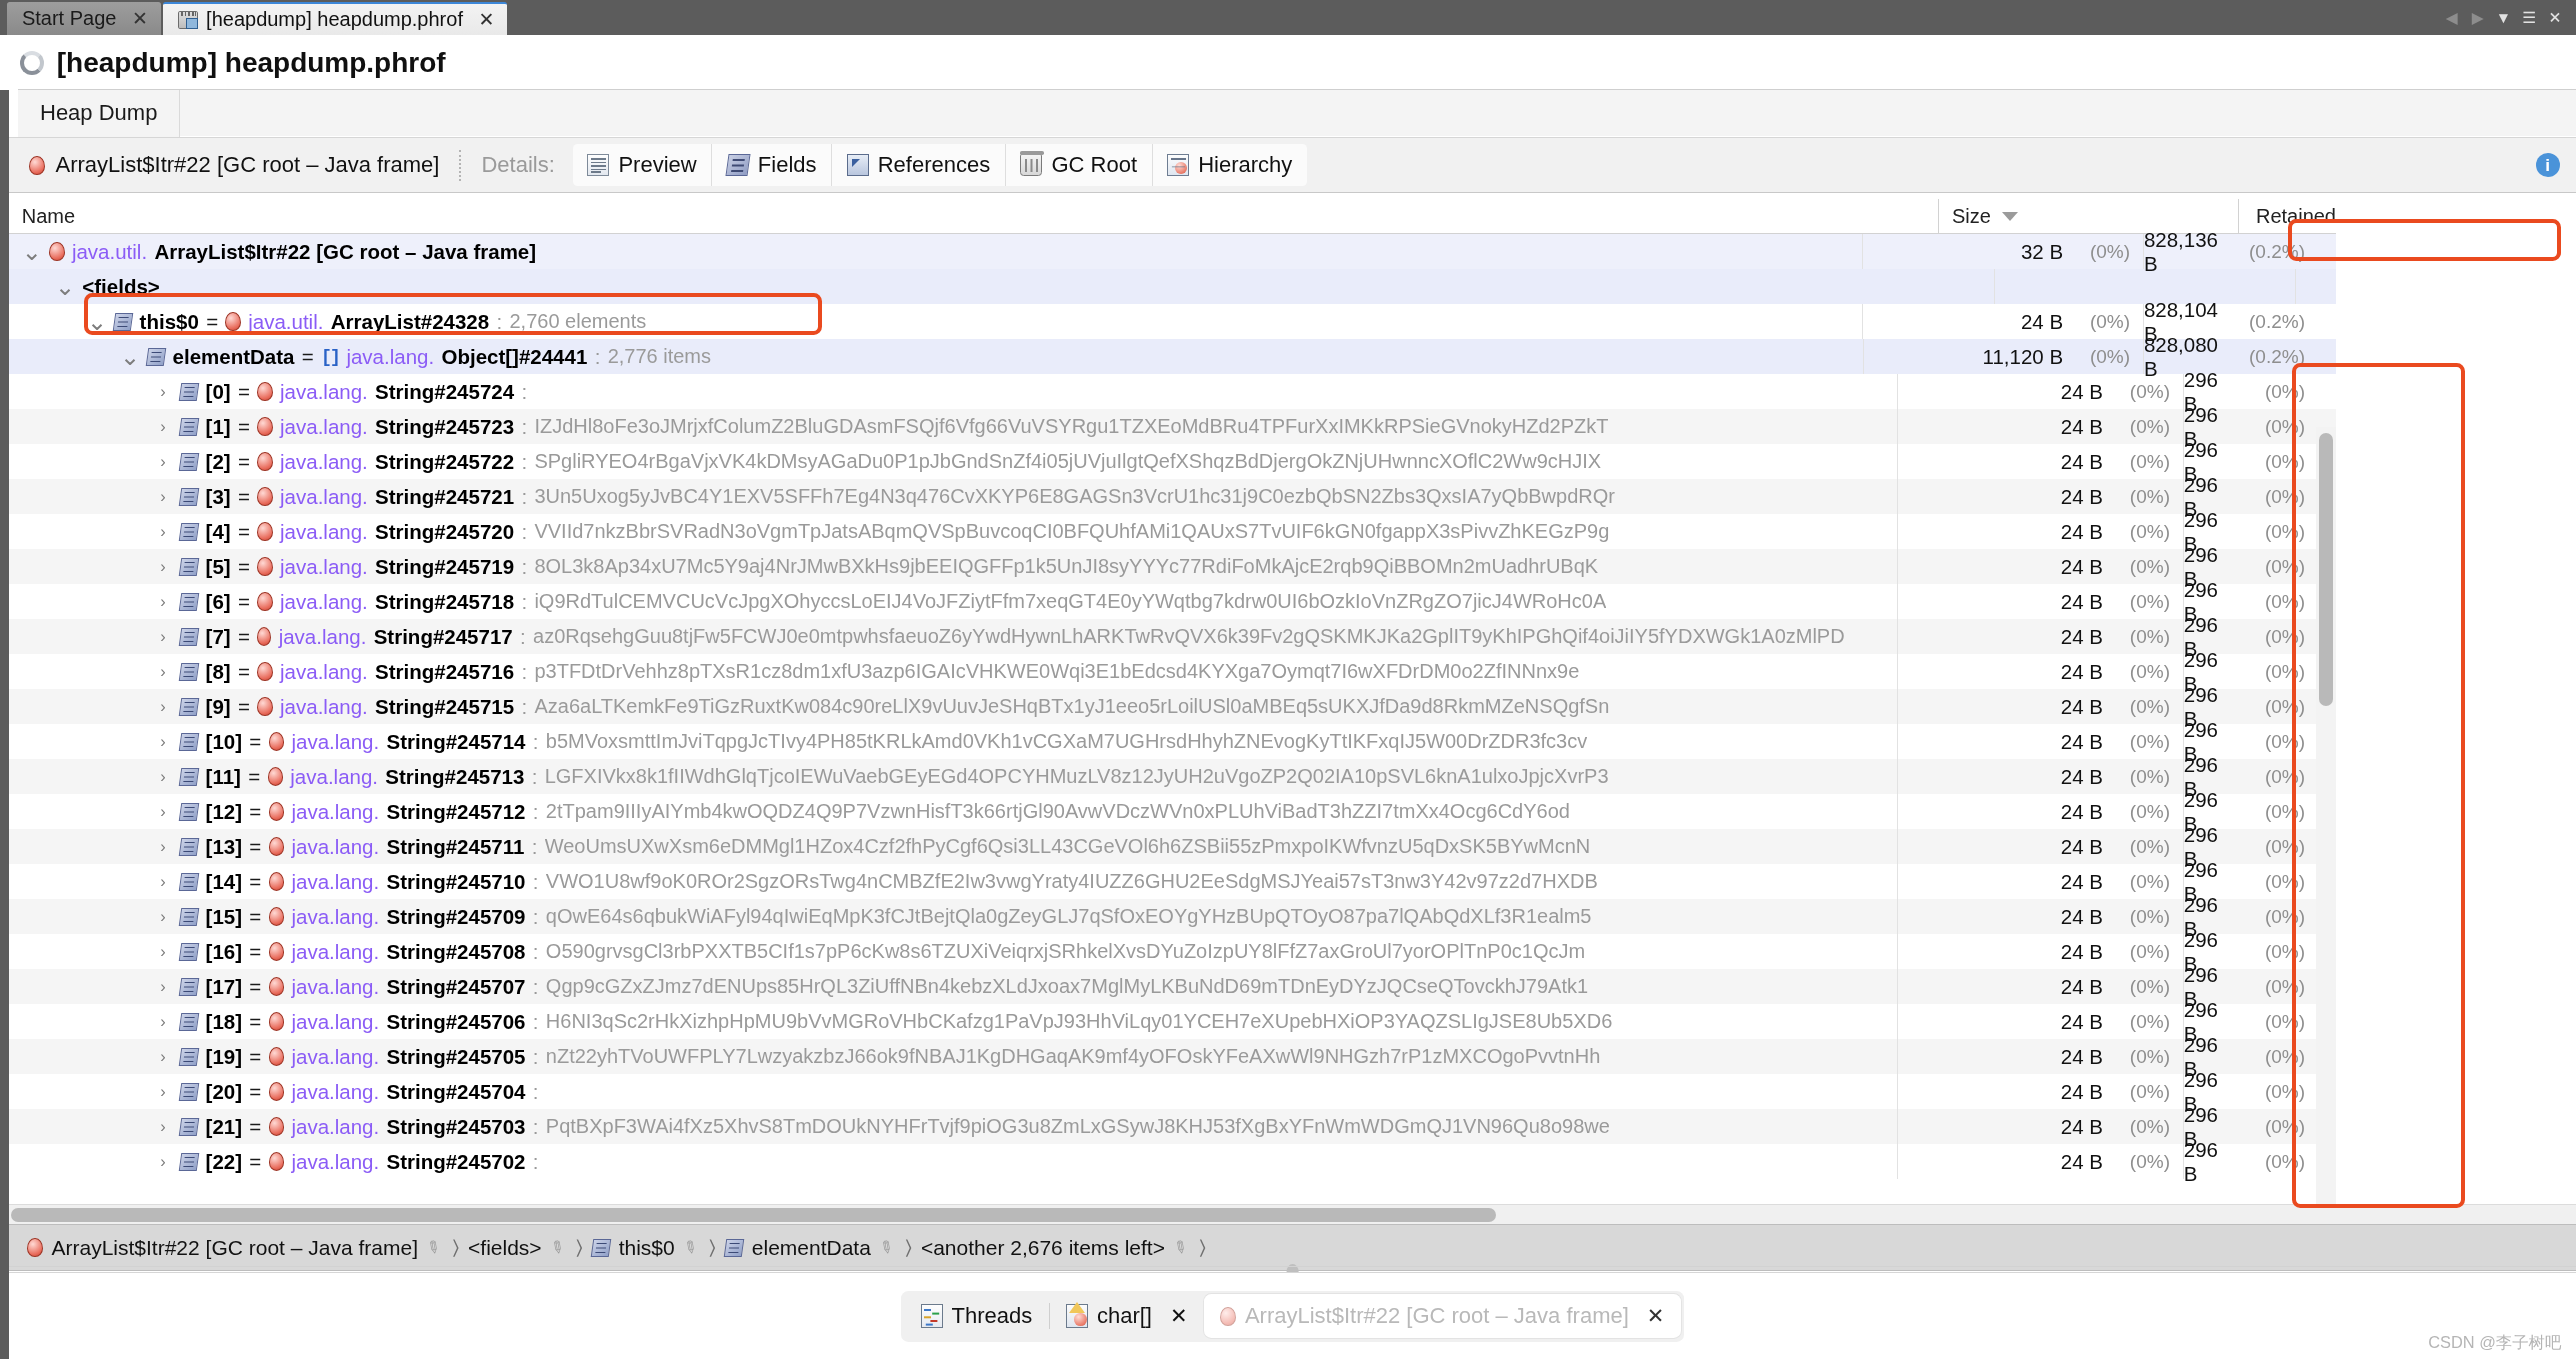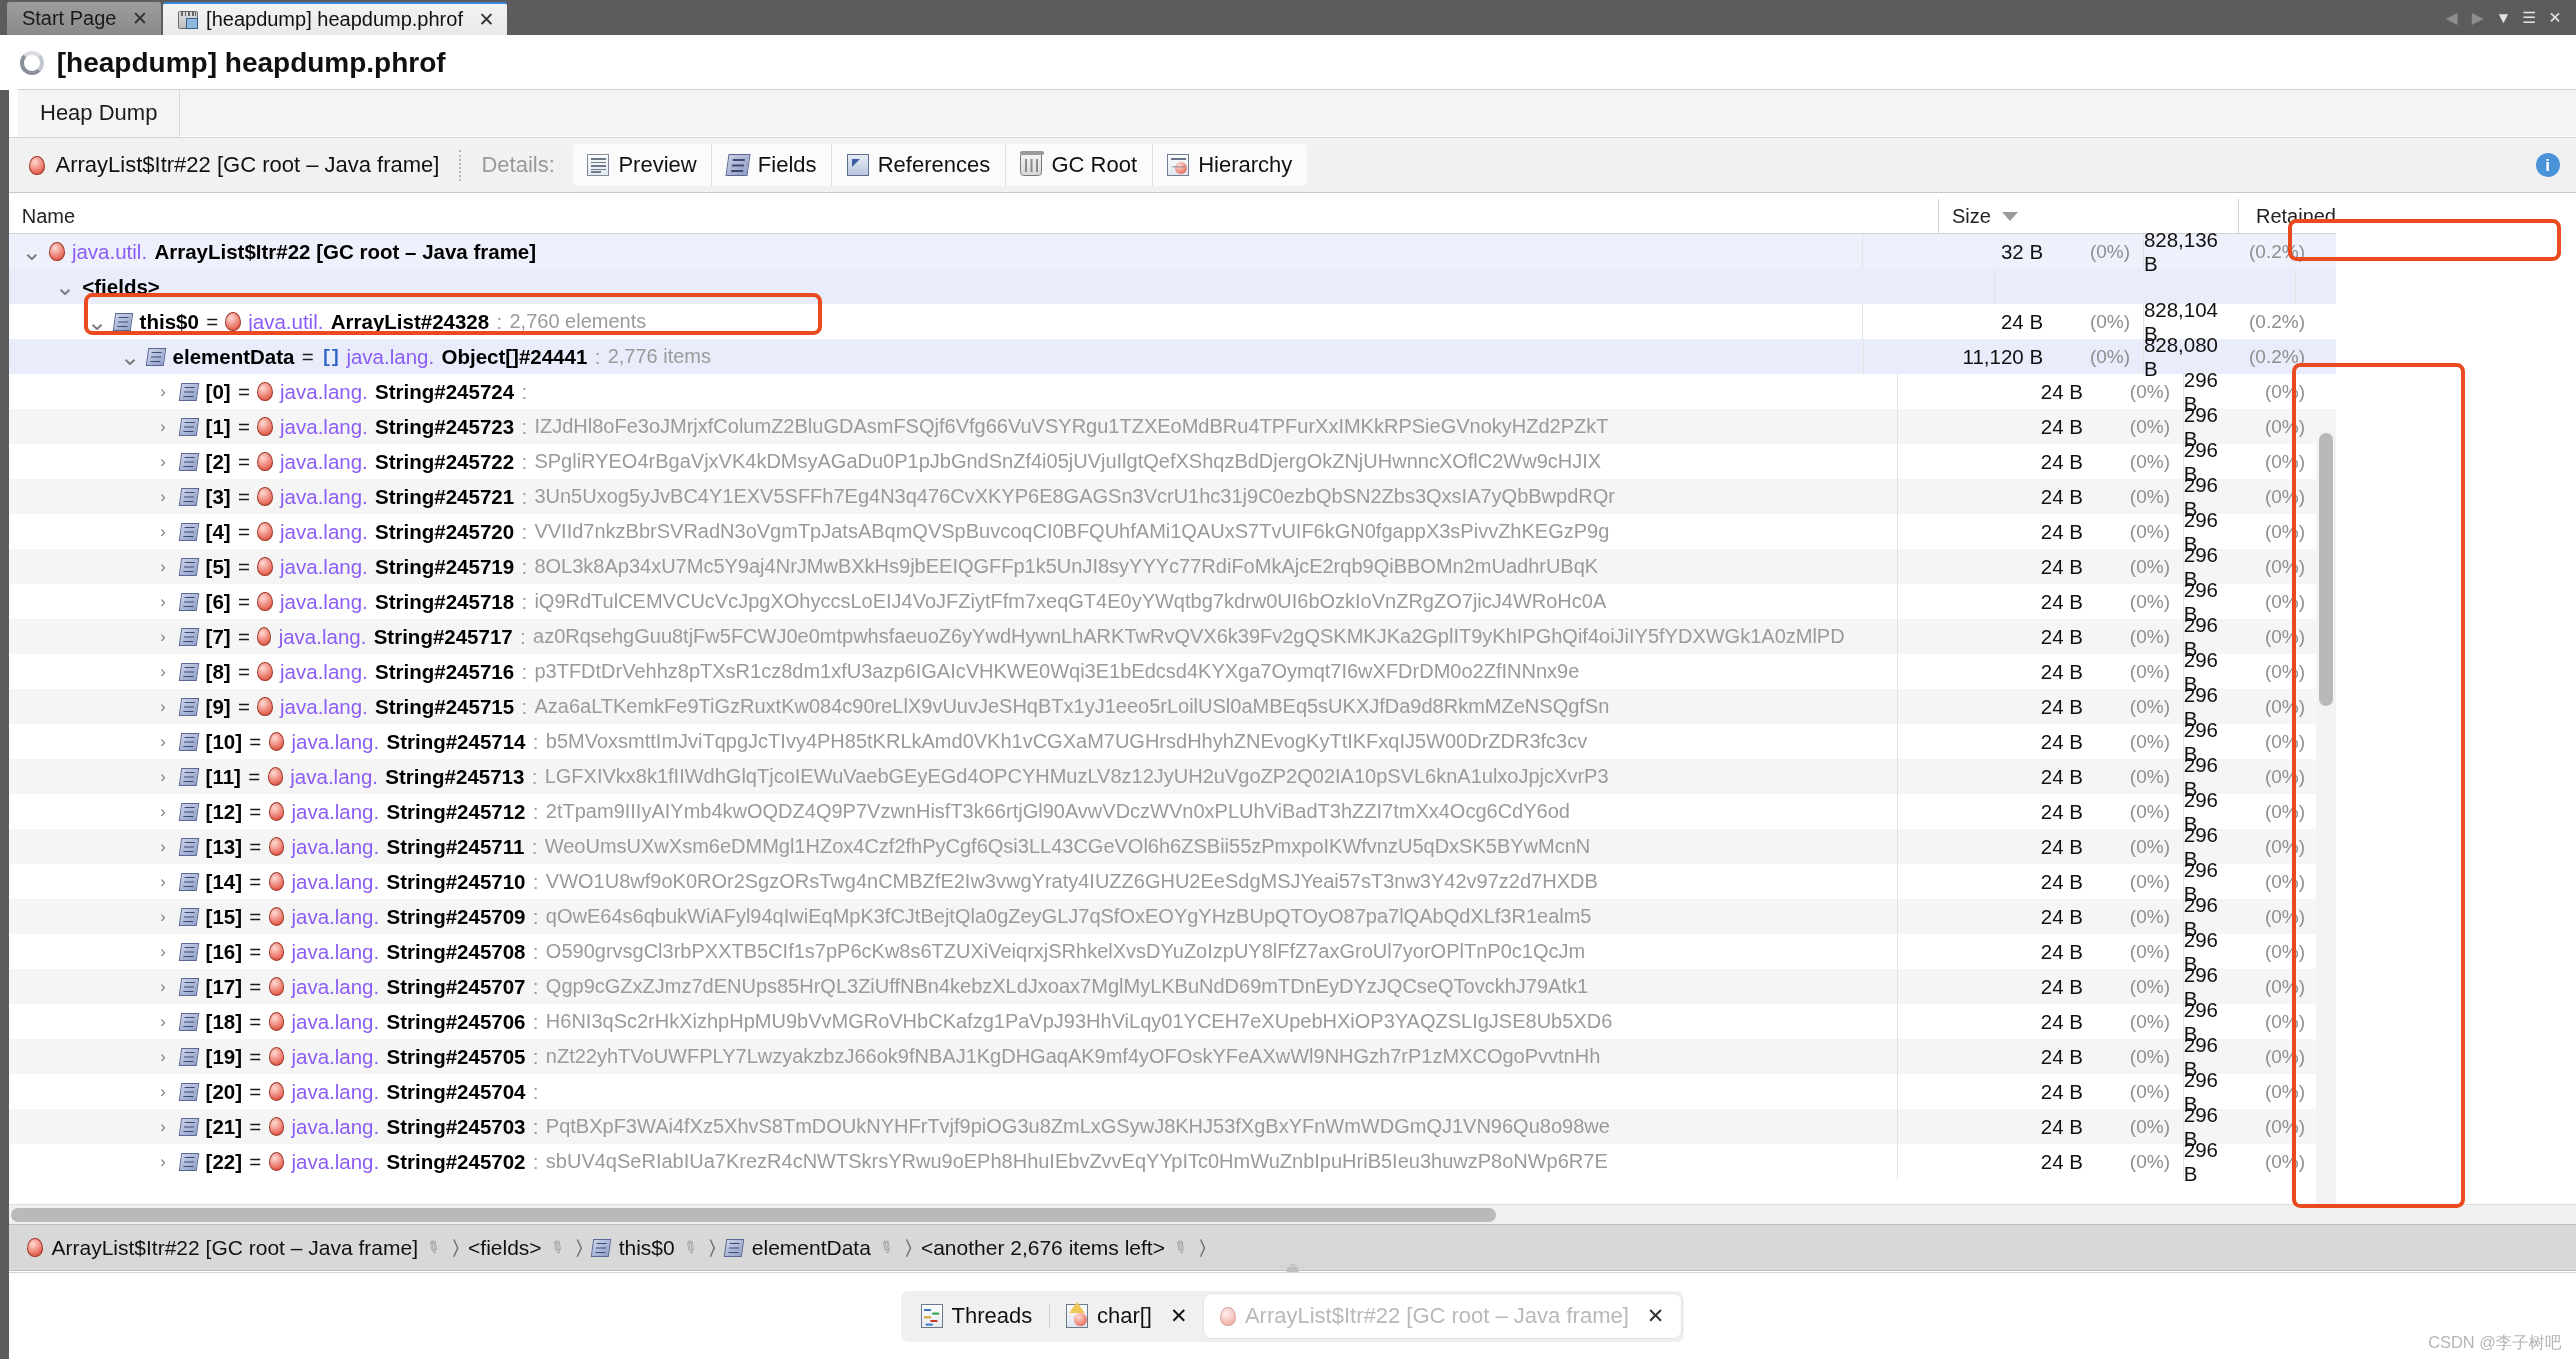--- a/index.html
+++ b/index.html
@@ -223,21 +223,21 @@
   .row.alt { background: #f5f5f5; }
   .row.sel  { background: #eef0fb; }
   .row.sel2 { background: #e9ecfa; }
 
   .c-name {
     width: 1937px; display: flex; align-items: center; gap: 7.3px;
     overflow: hidden; white-space: nowrap; padding-right: 5.5px;
   }
   .c-size {
     width: 301px; display: flex; align-items: center; justify-content: flex-end;
-    gap: 20px; padding-right: 12.8px; border-left: 0.9px solid #e2e2e2; height: 35px; margin-left: 48px;
+    padding-right: 12.8px; border-left: 0.9px solid #e2e2e2; height: 35px; margin-left: 48px;
   }
   .c-ret {
     flex: 1; display: flex; align-items: center; justify-content: flex-end;
     gap: 20px; padding-right: 31px; border-left: 0.9px solid #e2e2e2; height: 35px;
   }
   .pct { color: #8e8e8e; font-size: 19px; min-width: 67px; text-align: right;}
   .val { color: #111; font-size: 20.5px; }
 
   .twisty {
     width: 20px; text-align: center; color: #7d7d7d; font-size: 16.4px; flex: none; cursor: pointer;
@@ -968,21 +968,20 @@
       <div class="row">
         <div class="c-name" style="padding-left: 144px;">
           <span class="twisty">›</span>
           <span class="fieldicon"></span>
           <span class="fname">[22]</span>
           <span class="eq"> = </span>
           <span class="dot-instance"></span> 
           <span class="pkg">java.lang.</span>
           <span class="cls">String#245702</span>
           <span class="colon"> : </span>
-          <span class="strval">sbUV4qSeRIabIUa7KrezR4cNWTSkrsYRwu9oEPh8HhuIEbvZvvEqYYpITc0HmWuZnbIpuHriB5Ieu3huwzP8oNWp6R7E</span>
         </div>
         <div class="c-size">
           <span class="val">24 B</span>
           <span class="pct">(0%)</span>
         </div>
         <div class="c-ret">
           <span class="val">296 B</span>
           <span class="pct">(0%)</span>
         </div>
       </div>

